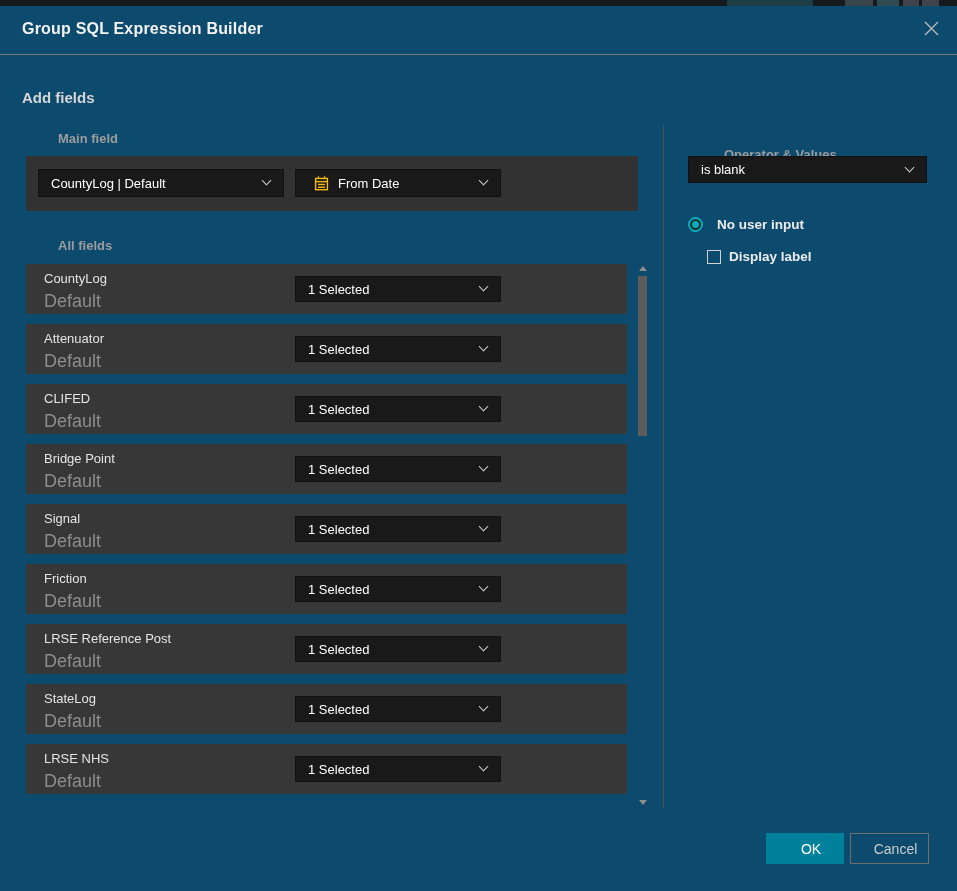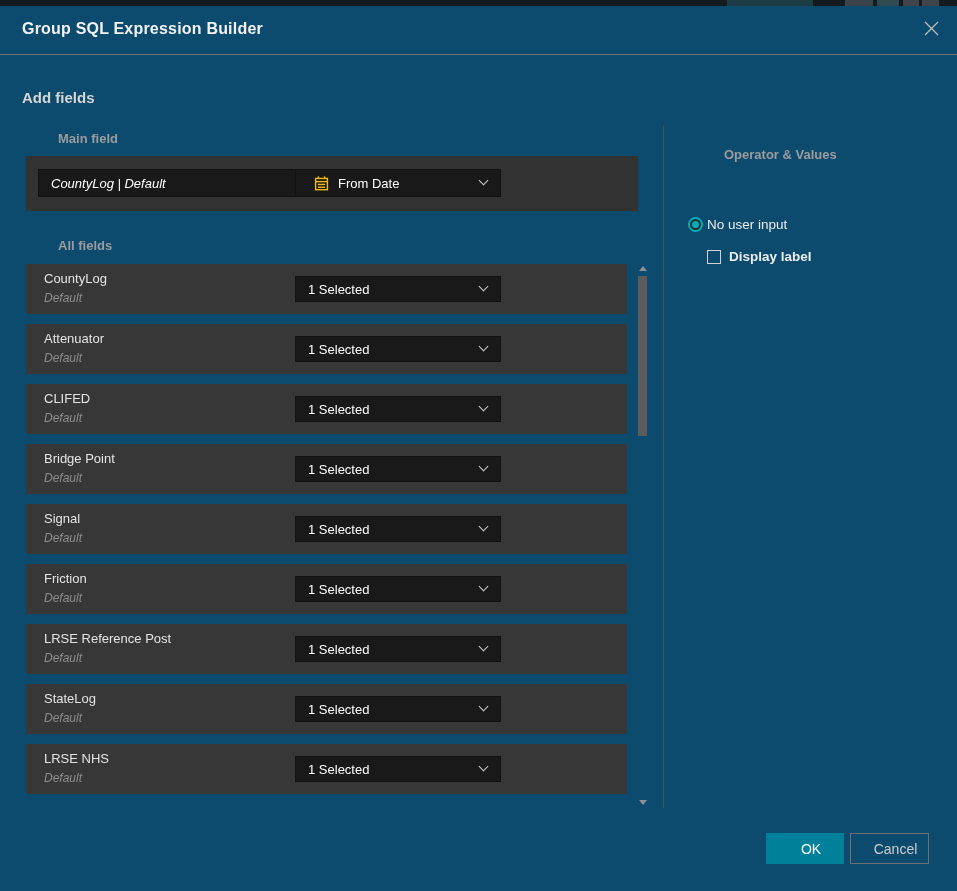--- a/index.html
+++ b/index.html
@@ -55,36 +55,36 @@
     border:1px solid #111111;
   }
   .select .chev {
     position:absolute; right:13px; top:50%; margin-top:-6px;
     width:7px; height:7px;
     border-right:1.4px solid #cccccc; border-bottom:1.4px solid #cccccc;
     transform:rotate(45deg);
   }
   .select .val { white-space:nowrap; overflow:hidden; }
 
-  .layer-select { position:absolute; left:12px; top:13px; width:289px;font-style:italic; }
+  .layer-select { position:absolute; left:12px; top:13px; width:246px; }
   .field-select { position:absolute; left:269px; top:13px; width:206px;padding-left:18px; }
   .field-select .cal { margin-right:9px; display:flex; }
 
   .rows {
     position:absolute; left:26px; top:258px; width:601px;
   }
   .row {
     position:relative; width:601px; height:50px; background:#373737;
     margin-bottom:10px;
   }
   .row .fname {
     position:absolute; left:18px; top:7px; font-size:13px; color:#e4e4e4;
   }
   .row .fsub {
-    position:absolute; left:18px; top:27px; font-size:12px; color:#8d8d8d;font-style:italic;
+    position:absolute; left:18px; top:27px; font-size:18px; color:#8d8d8d;
   }
   .row .select { position:absolute; left:269px; top:12px; width:206px; height:26px; }
 
   
   .scrollbar { position:absolute; left:636px; top:256px; width:14px; height:545px; }
   .sb-arrow { position:absolute; left:3px; width:0; height:0; border-left:4px solid transparent; border-right:4px solid transparent; }
   .sb-up { top:4px; border-bottom:5px solid #8f8f8f; }
   .sb-down { bottom:2px; border-top:5px solid #8f8f8f; }
   .sb-thumb { position:absolute; left:2px; top:14px; width:9px; height:160px; background:#5c5c5c; }
 
@@ -95,21 +95,21 @@
   
   .operator-select { position:absolute; left:688px; top:150px; width:239px; height:27px; }
 
   .radio-line { position:absolute; left:688px; top:211px; display:flex; align-items:center; cursor:pointer; }
   .radio-outer {
     width:15px; height:15px; border-radius:50%;
     border:2px solid #00aebb; display:flex; align-items:center; justify-content:center;
     background:#2a2a2a;
   }
   .radio-dot { width:7px; height:7px; border-radius:50%; background:#00aebb; }
-  .radio-label { margin-left:4px; font-size:13.5px; color:#ececec; }
+  .radio-label { margin-left:14px; font-size:13.5px; color:#ececec;font-weight:bold; }
 
   .check-line { position:absolute; left:707px; top:243px; display:flex; align-items:center; cursor:pointer; }
   .checkbox {
     width:14px; height:14px; border:1px solid #d2d2d2; background:transparent;
   }
   .check-label { margin-left:8px; font-size:13.5px; color:#ececec;font-weight:bold; }
 
   
   .btn {
     position:absolute; top:827px; height:31px; font-size:14px; cursor:pointer;
@@ -263,20 +263,24 @@
   <div class="scrollbar">
     <div class="sb-arrow sb-up"></div>
     <div class="sb-thumb"></div>
     <div class="sb-arrow sb-down"></div>
   </div>
 
   <div class="v-divider"></div>
 
   <div class="group-label" style="left:688px; top:125px;margin-top:16px;">Operator &amp; Values</div>
 
+  <div class="select operator-select">
+    <span class="val">is blank</span>
+    <span class="chev"></span>
+  </div>
 
   <div class="radio-line">
     <span class="radio-outer">
       <span class="radio-dot"></span>
     </span>
     <span class="radio-label">No user input</span>
   </div>
 
   <div class="check-line">
     <span class="checkbox"></span>

